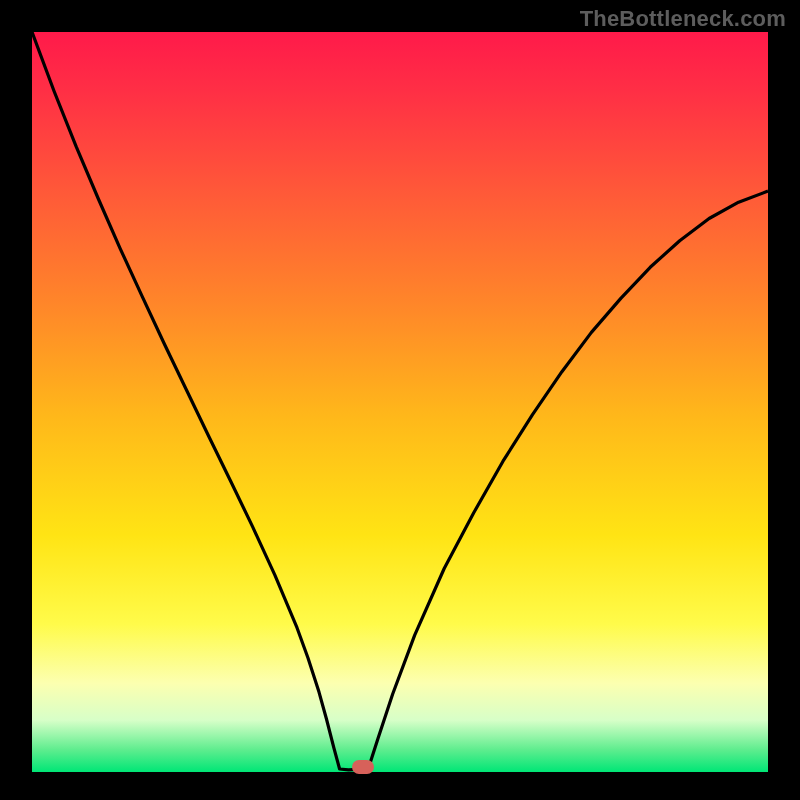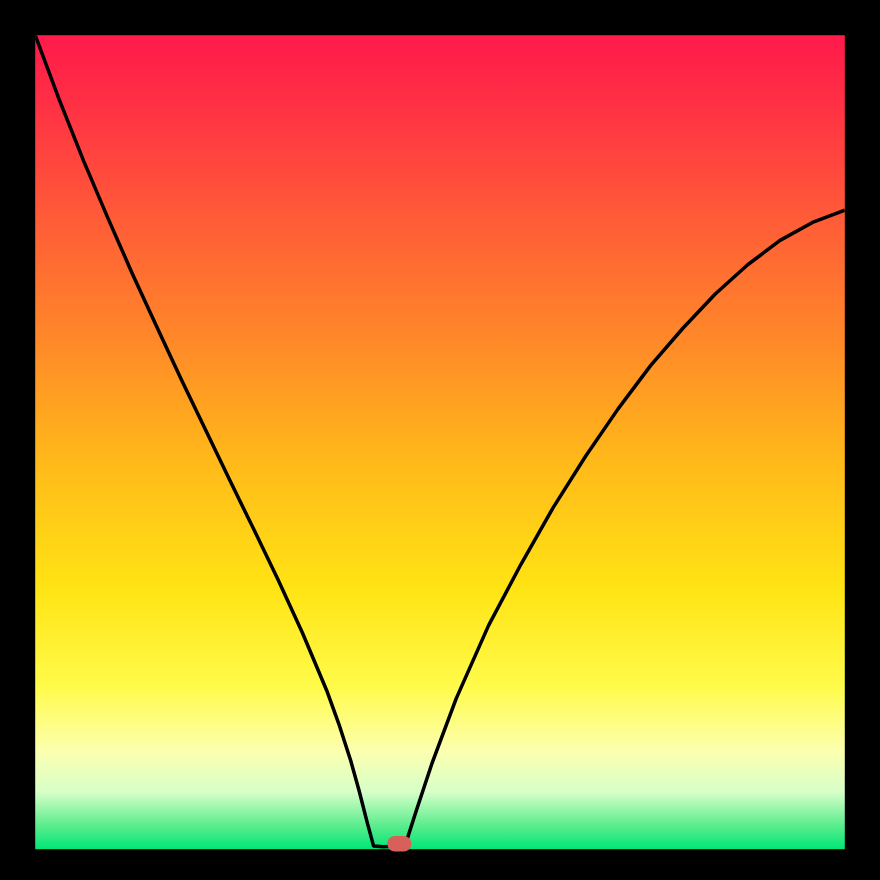--- a/index.html
+++ b/index.html
@@ -44,13 +44,14 @@
 </head>
 <body>
 
 <div class="frame">
   <div class="plot">
     <svg class="curve" viewBox="0 0 736 740" preserveAspectRatio="none">
       <path fill="none" stroke="#000" stroke-width="3.2" stroke-linejoin="round" d="M0.0,0.0 L22.1,59.2 L44.2,114.7 L66.2,166.5 L88.3,216.8 L110.4,264.9 L132.5,312.3 L154.6,358.2 L176.6,404.0 L198.7,449.2 L220.8,495.1 L242.9,543.2 L265.0,595.7 L276.0,626.0 L287.0,660.1 L294.4,686.7 L301.8,715.6 L307.6,737.0 L307.6,737.0 L316.5,737.8 L326.8,737.4 L336.4,736.3 L336.4,736.3 L345.9,706.7 L360.6,662.3 L382.7,603.1 L412.2,536.5 L441.6,481.0 L471.0,429.2 L500.5,382.6 L529.9,339.7 L559.4,300.4 L588.8,266.4 L618.2,235.3 L647.7,208.7 L677.1,186.5 L706.6,170.2 L736.0,159.1"></path>
     </svg>
     <div class="marker" style="left: 331.2px; top: 734.82px;"></div>
   </div>
+  <div class="watermark">TheBottleneck.com</div>
 </div>
 
 </body></html>

